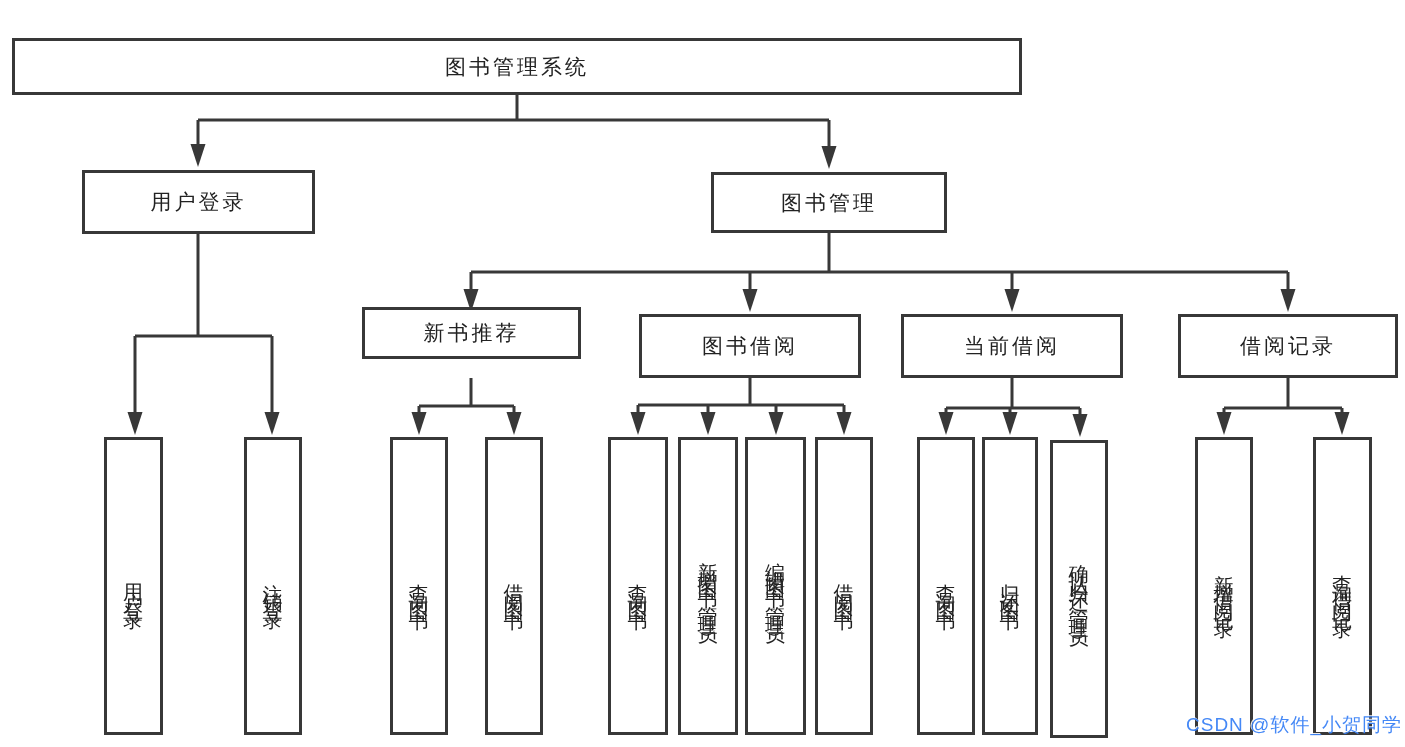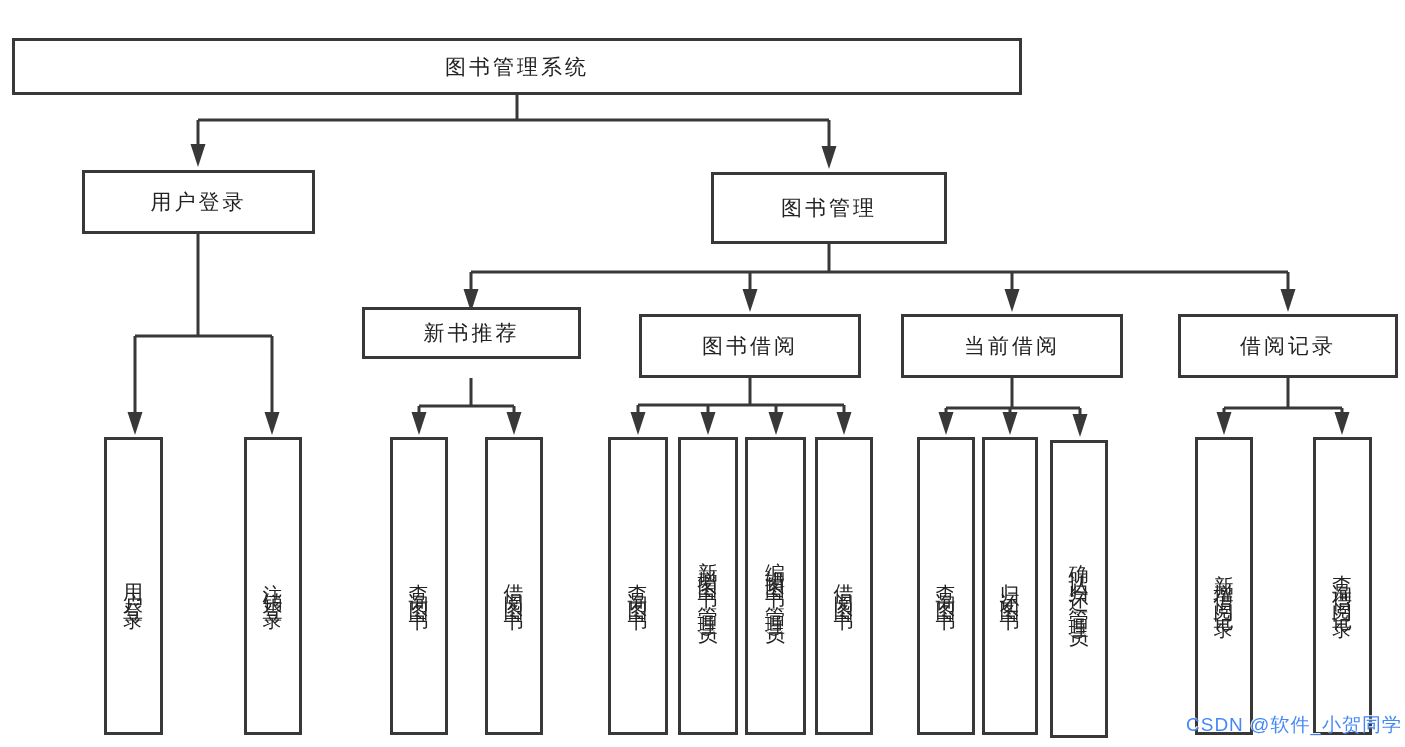--- a/index.html
+++ b/index.html
@@ -43,21 +43,21 @@
     writing-mode: vertical-rl;
     text-orientation: mixed;
     font-size: 20px;
     letter-spacing: 9px;
     line-height: 1;
     color: #222222;
   }
   
   #n-root   { left: 12px;  top: 12px;  width: 1010px; height: 57px; margin-top: 26px; }
   #n-login  { left: 82px;  top: 170px; width: 233px;  height: 64px; }
-  #n-mgmt   { left: 711px; top: 172px; width: 236px;  height: 72px; }
+  #n-mgmt   { left: 711px; top: 172px; width: 236px;  height: 61px; }
   #n-newbk  { left: 362px; top: 307px; width: 219px;  height: 52px; }
   #n-borrow { left: 639px; top: 314px; width: 222px;  height: 64px; font-family: Liberation Serif, serif; }
   #n-curr   { left: 901px; top: 314px; width: 222px;  height: 64px; }
   #n-record { left: 1178px;top: 314px; width: 220px;  height: 64px; }
 
   #l-a1 { left: 104px;  top: 437px; width: 59px; height: 298px; }
   #l-a2 { left: 244px;  top: 437px; width: 58px; height: 298px; }
   #l-b1 { left: 390px;  top: 437px; width: 58px; height: 298px; }
   #l-b2 { left: 485px;  top: 437px; width: 58px; height: 298px; }
   #l-c1 { left: 608px;  top: 437px; width: 60px; height: 298px; }

